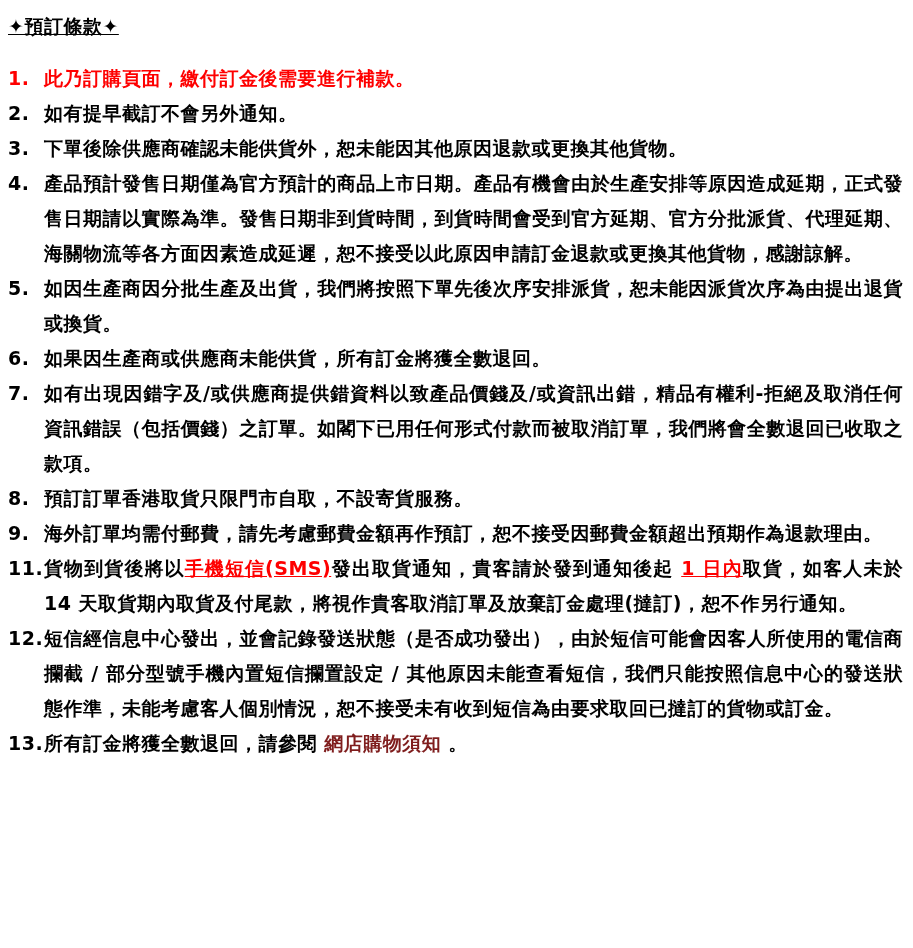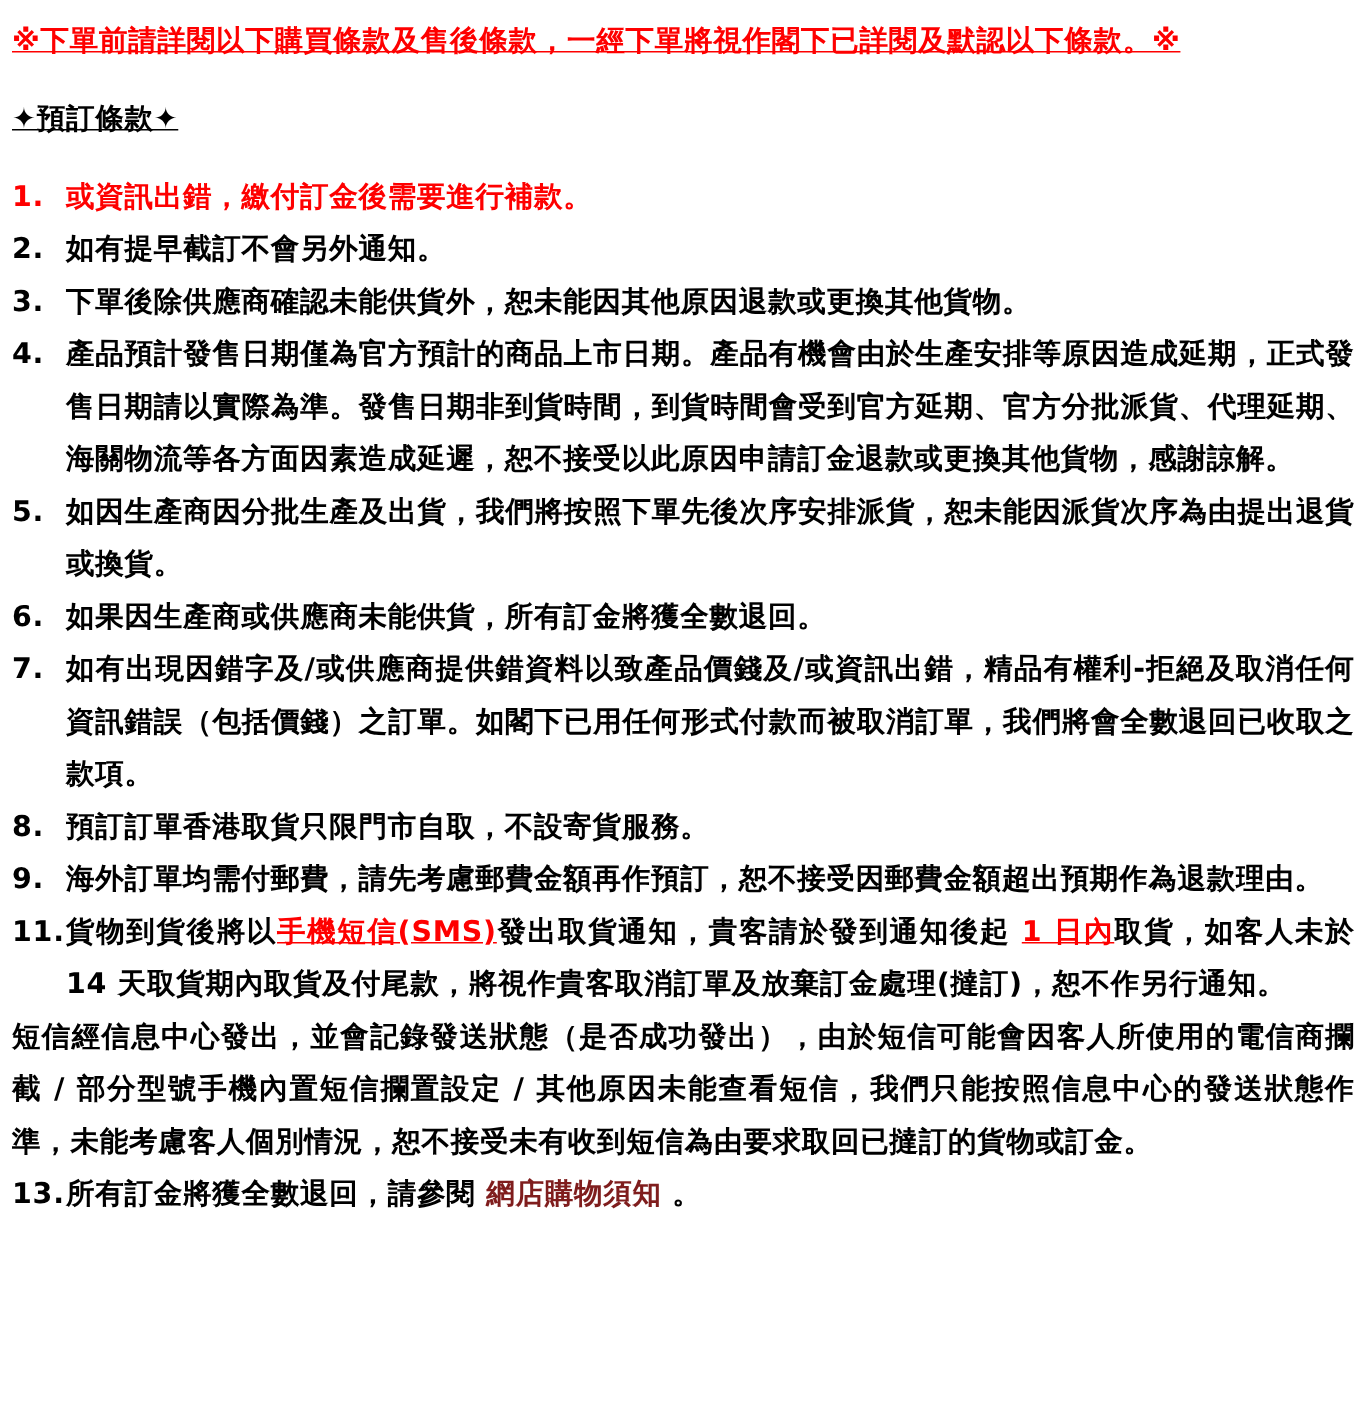--- a/index.html
+++ b/index.html
@@ -58,28 +58,27 @@
   }
   .seg-link {
     color: #7f1d1d;
     cursor: pointer;
   }
 </style>
 </head>
 <body>
 
 <div class="page">
-  <h1 class="page-title">※下單前請詳閱以下購買條款及售後條款，一經下單將視作閣下已詳閱及默認以下條款。※</h1>
 
   <h2 class="section-header">✦預訂條款✦</h2>
 
   <div class="terms-list">
       <div class="term red">
         <span class="term-number">1.</span>
-        <div class="term-text"><span>或資訊出錯，繳付訂金後需要進行補款。</span></div>
+        <div class="term-text"><span>此乃訂購頁面，繳付訂金後需要進行補款。</span></div>
       </div>
       <div class="term">
         <span class="term-number">2.</span>
         <div class="term-text"><span>如有提早截訂不會另外通知。</span></div>
       </div>
       <div class="term">
         <span class="term-number">3.</span>
         <div class="term-text"><span>下單後除供應商確認未能供貨外，恕未能因其他原因退款或更換其他貨物。</span></div>
       </div>
       <div class="term">
@@ -104,20 +103,21 @@
       </div>
       <div class="term">
         <span class="term-number">9.</span>
         <div class="term-text"><span>海外訂單均需付郵費，請先考慮郵費金額再作預訂，恕不接受因郵費金額超出預期作為退款理由。</span></div>
       </div>
       <div class="term">
         <span class="term-number">11.</span>
         <div class="term-text"><span>貨物到貨後將以</span><span class="seg-red-underline">手機短信(SMS)</span><span>發出取貨通知，貴客請於發到通知後起 </span><span class="seg-red-underline">1 日內</span><span>取貨，如客人未於 14 天取貨期內取貨及付尾款，將視作貴客取消訂單及放棄訂金處理(撻訂)，恕不作另行通知。</span></div>
       </div>
       <div class="term">
+        <span class="term-number">12.</span>
         <div class="term-text"><span>短信經信息中心發出，並會記錄發送狀態（是否成功發出），由於短信可能會因客人所使用的電信商攔截 / 部分型號手機內置短信攔置設定 / 其他原因未能查看短信，我們只能按照信息中心的發送狀態作準，未能考慮客人個別情況，恕不接受未有收到短信為由要求取回已撻訂的貨物或訂金。</span></div>
       </div>
       <div class="term">
         <span class="term-number">13.</span>
         <div class="term-text"><span>所有訂金將獲全數退回，請參閱 </span><span class="seg-link">網店購物須知</span><span> 。</span></div>
       </div>
     </div>
 </div>
 
 </body></html>

